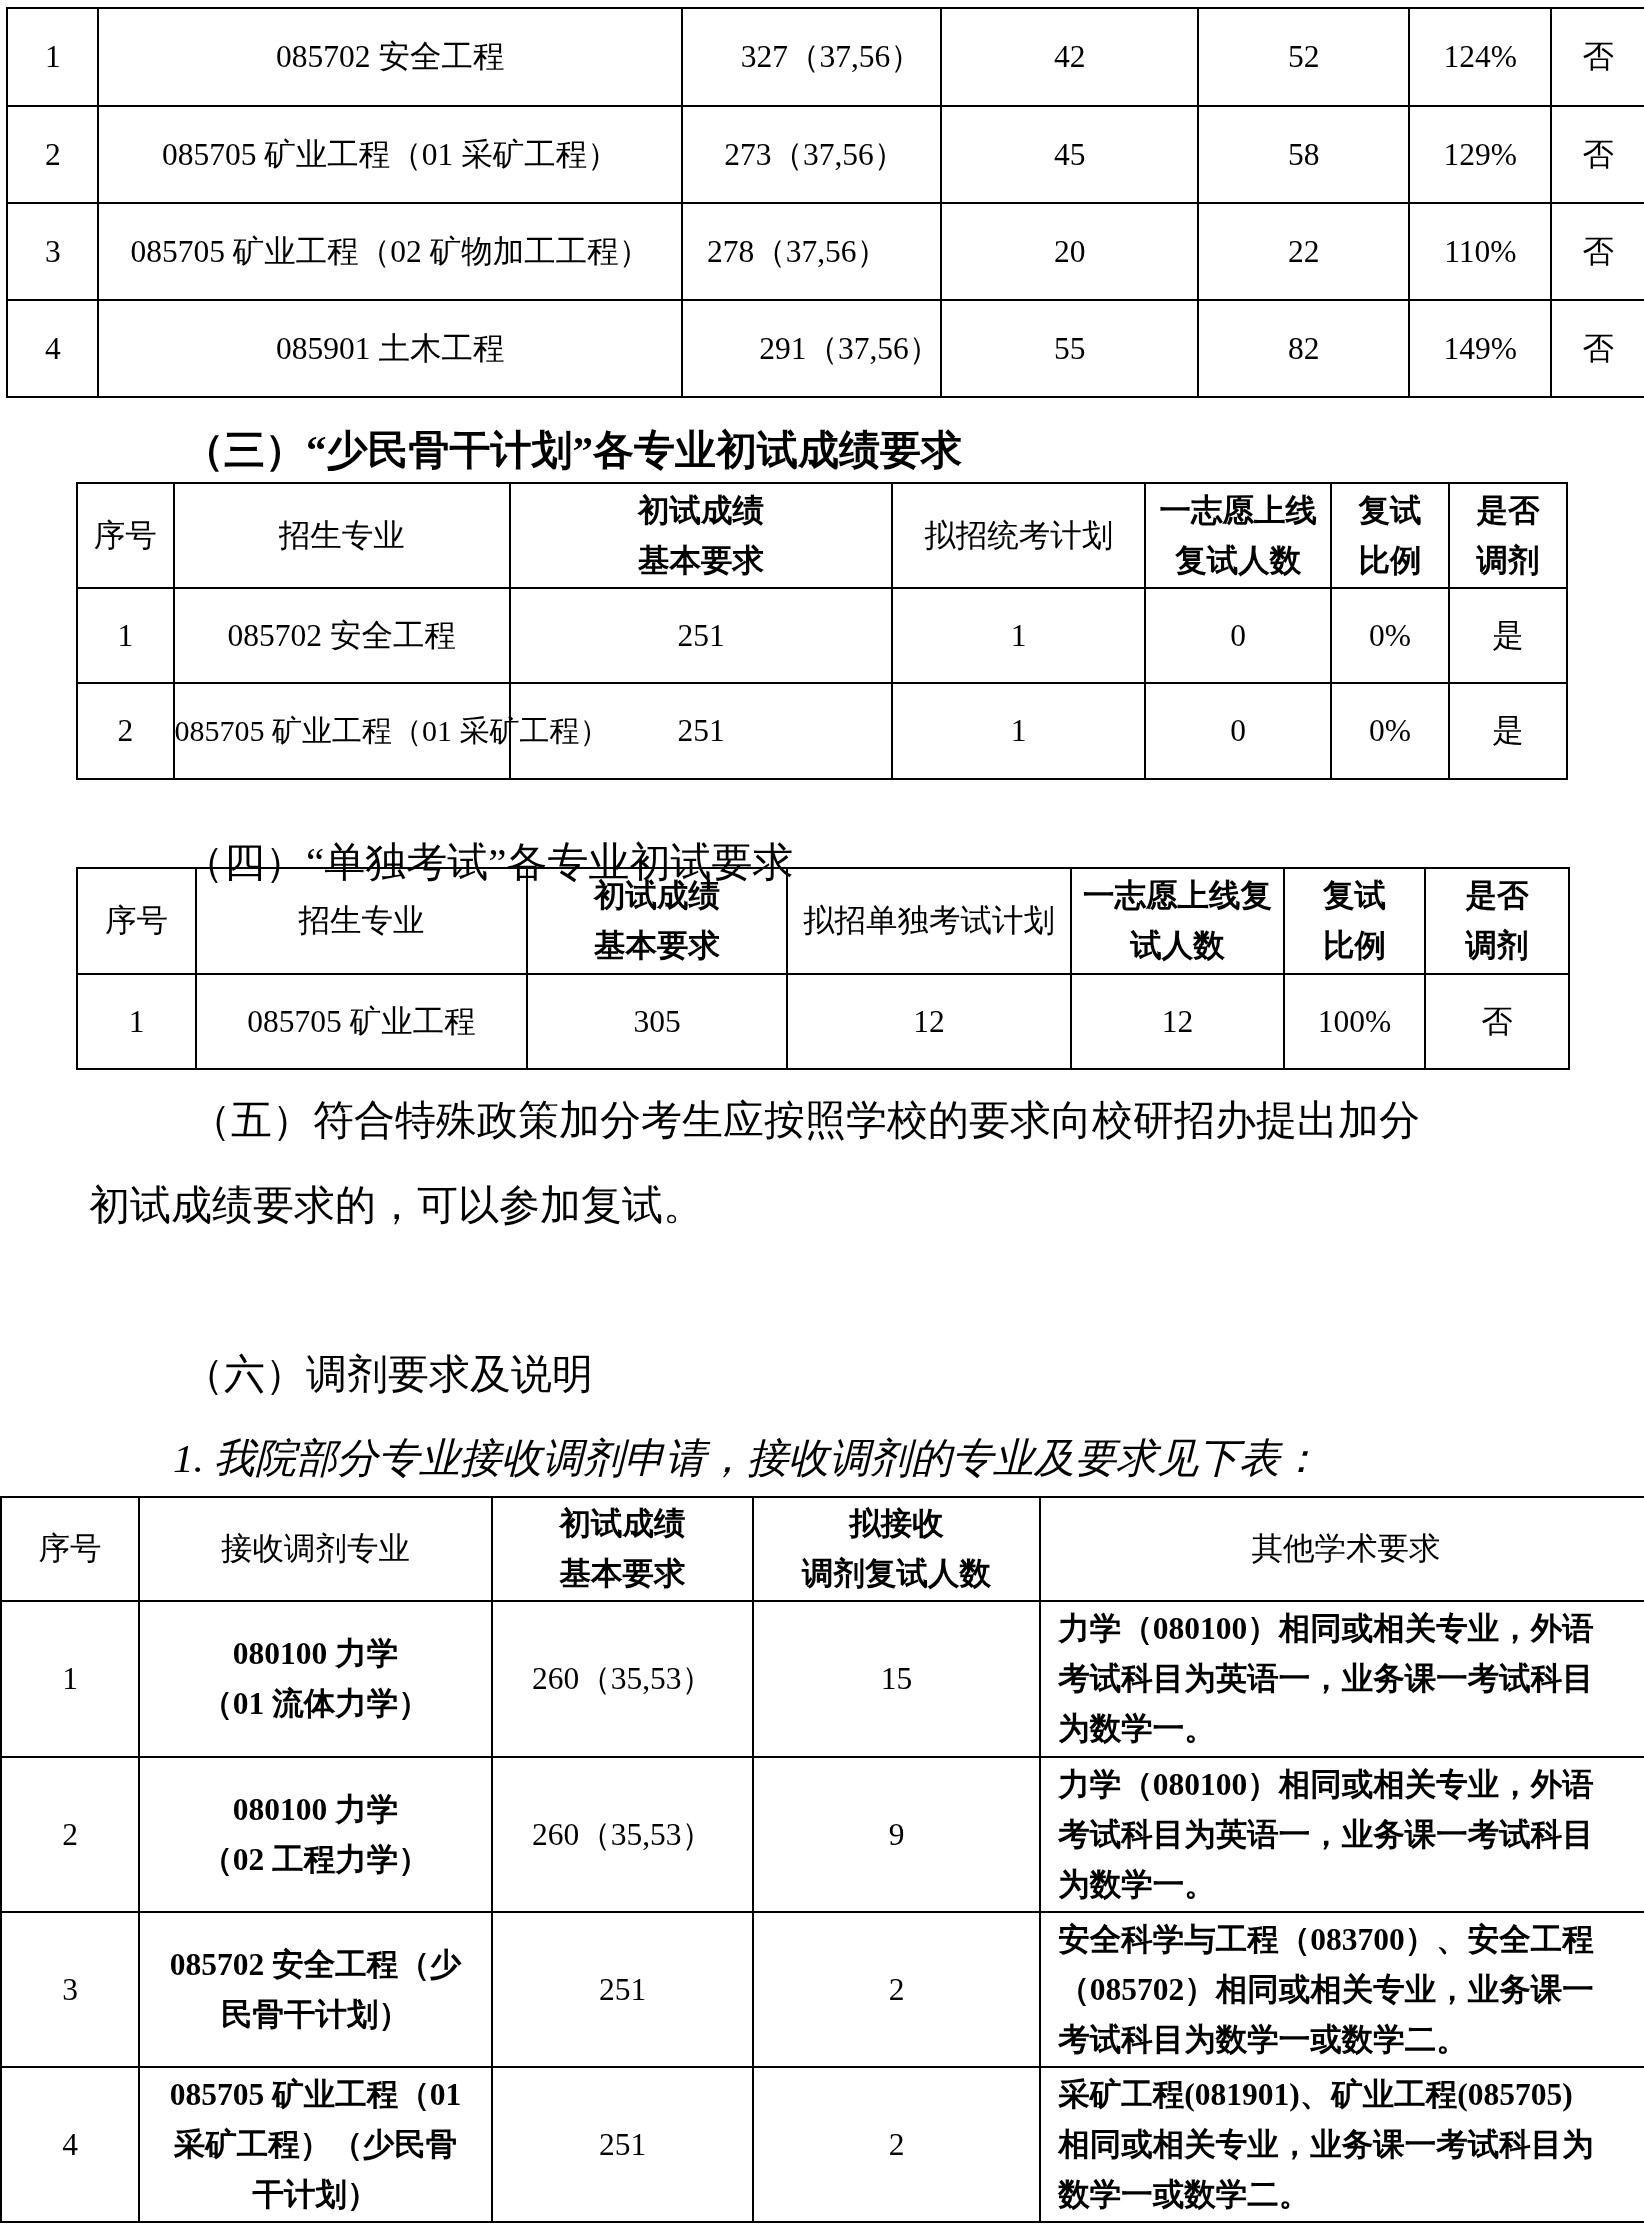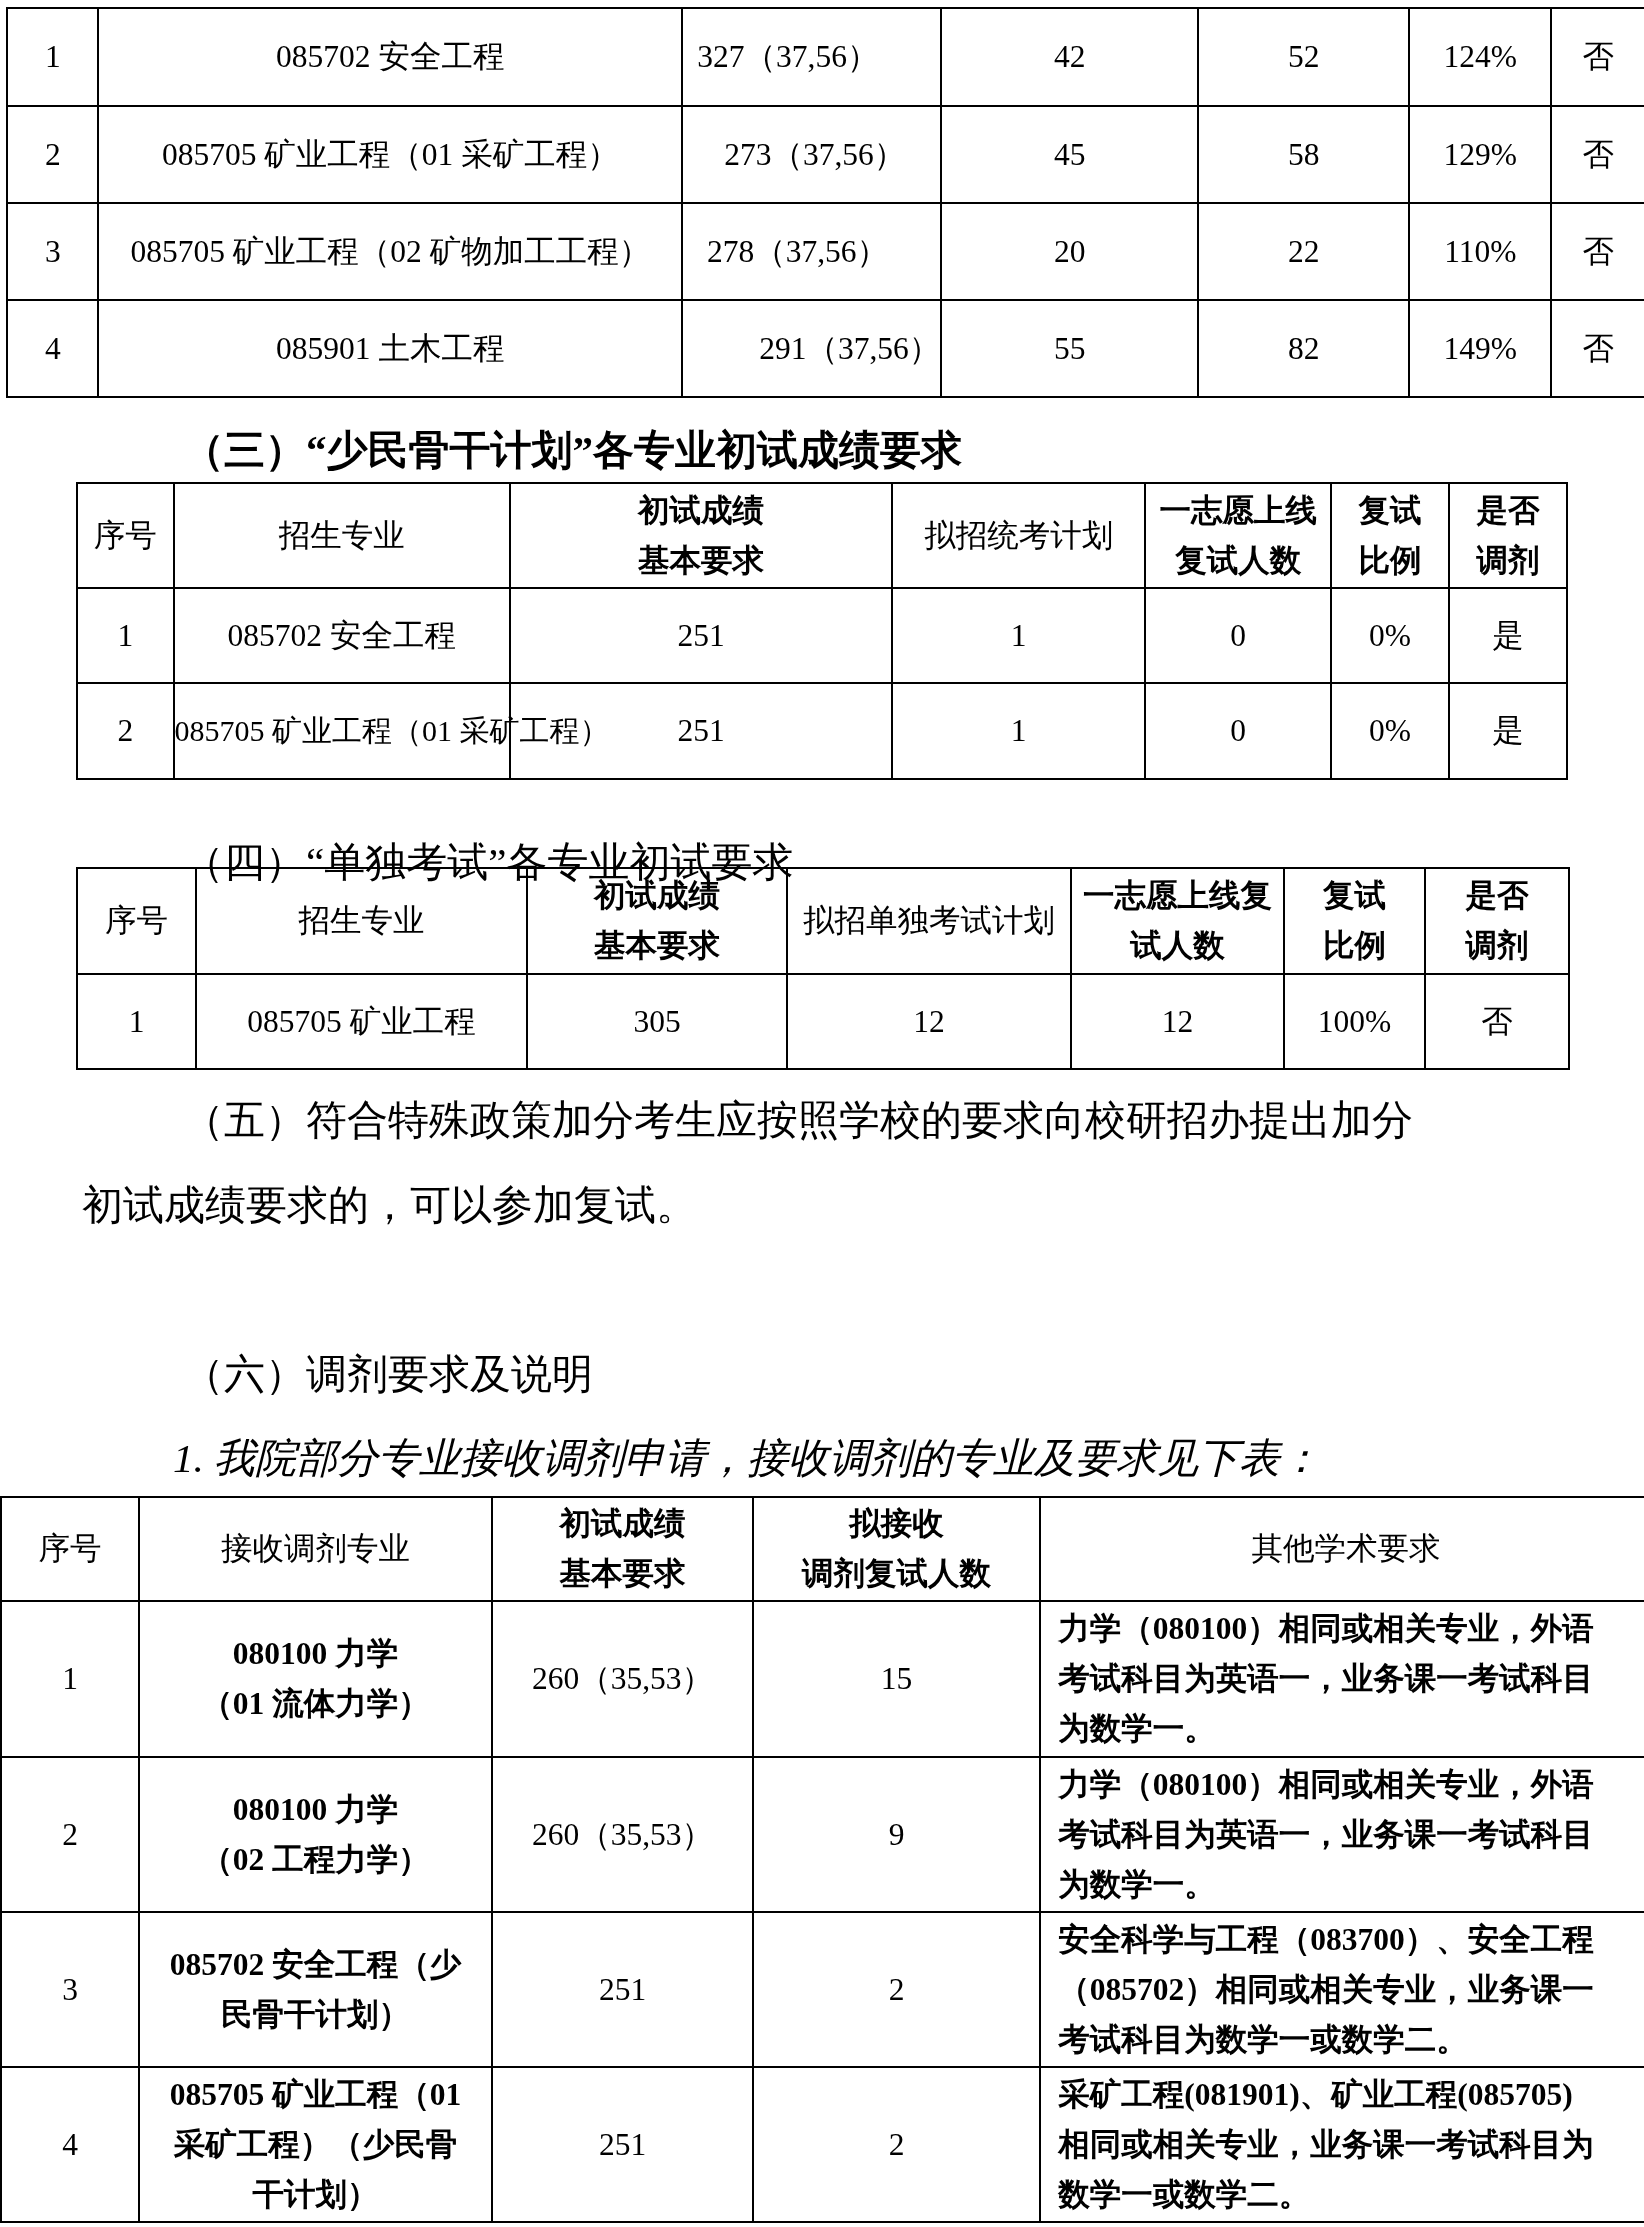--- a/index.html
+++ b/index.html
@@ -3,21 +3,21 @@
 <meta charset="utf-8">
 <style>
   html,body{margin:0;padding:0;background:#fff;}
   body{width:1644px;height:2227px;position:relative;overflow:hidden;
        font-family:"Liberation Serif","DejaVu Serif",serif;color:#000;}
   table{position:absolute;border-collapse:collapse;table-layout:fixed;}
   td,th{border:2.4px solid #000;text-align:center;vertical-align:middle;
         font-weight:normal;padding:0;font-size:31.5px;line-height:50px;}
   th{line-height:50px;}
   .heading{position:absolute;font-size:41px;line-height:47px;white-space:nowrap;}
-  .para{position:absolute;font-size:41px;line-height:85px;left:82px;width:1495px;}
+  .para{position:absolute;font-size:41px;line-height:85px;left:89px;width:1495px;}
   .para .line{display:block;white-space:nowrap;}
   td.left{text-align:left;padding-left:17.3px;}
   .cl{display:block;white-space:nowrap;font-weight:bold;}
 </style>
 </head>
 <body>
 
 <table style="left:6.3px;top:7px;width:1639px;">
   <colgroup>
     <col style="width:91px">
@@ -25,21 +25,21 @@
       <col style="width:259px">
       <col style="width:257px">
       <col style="width:211px">
       <col style="width:142px">
       <col style="width:94px">
   </colgroup>
   <tbody>
     <tr style="height:98px">
       <td>1</td>
       <td>085702 安全工程</td>
-      <td style="text-align:left;padding-left:14px">327（37,56）</td>
+      <td style="text-align:center;padding-left:39px">327（37,56）</td>
       <td>42</td>
       <td>52</td>
       <td>124%</td>
       <td>否</td>
     </tr>
     <tr style="height:97px">
       <td>2</td>
       <td>085705 矿业工程（01 采矿工程）</td>
       <td style="text-align:center;padding-left:6px">273（37,56）</td>
       <td>45</td>

